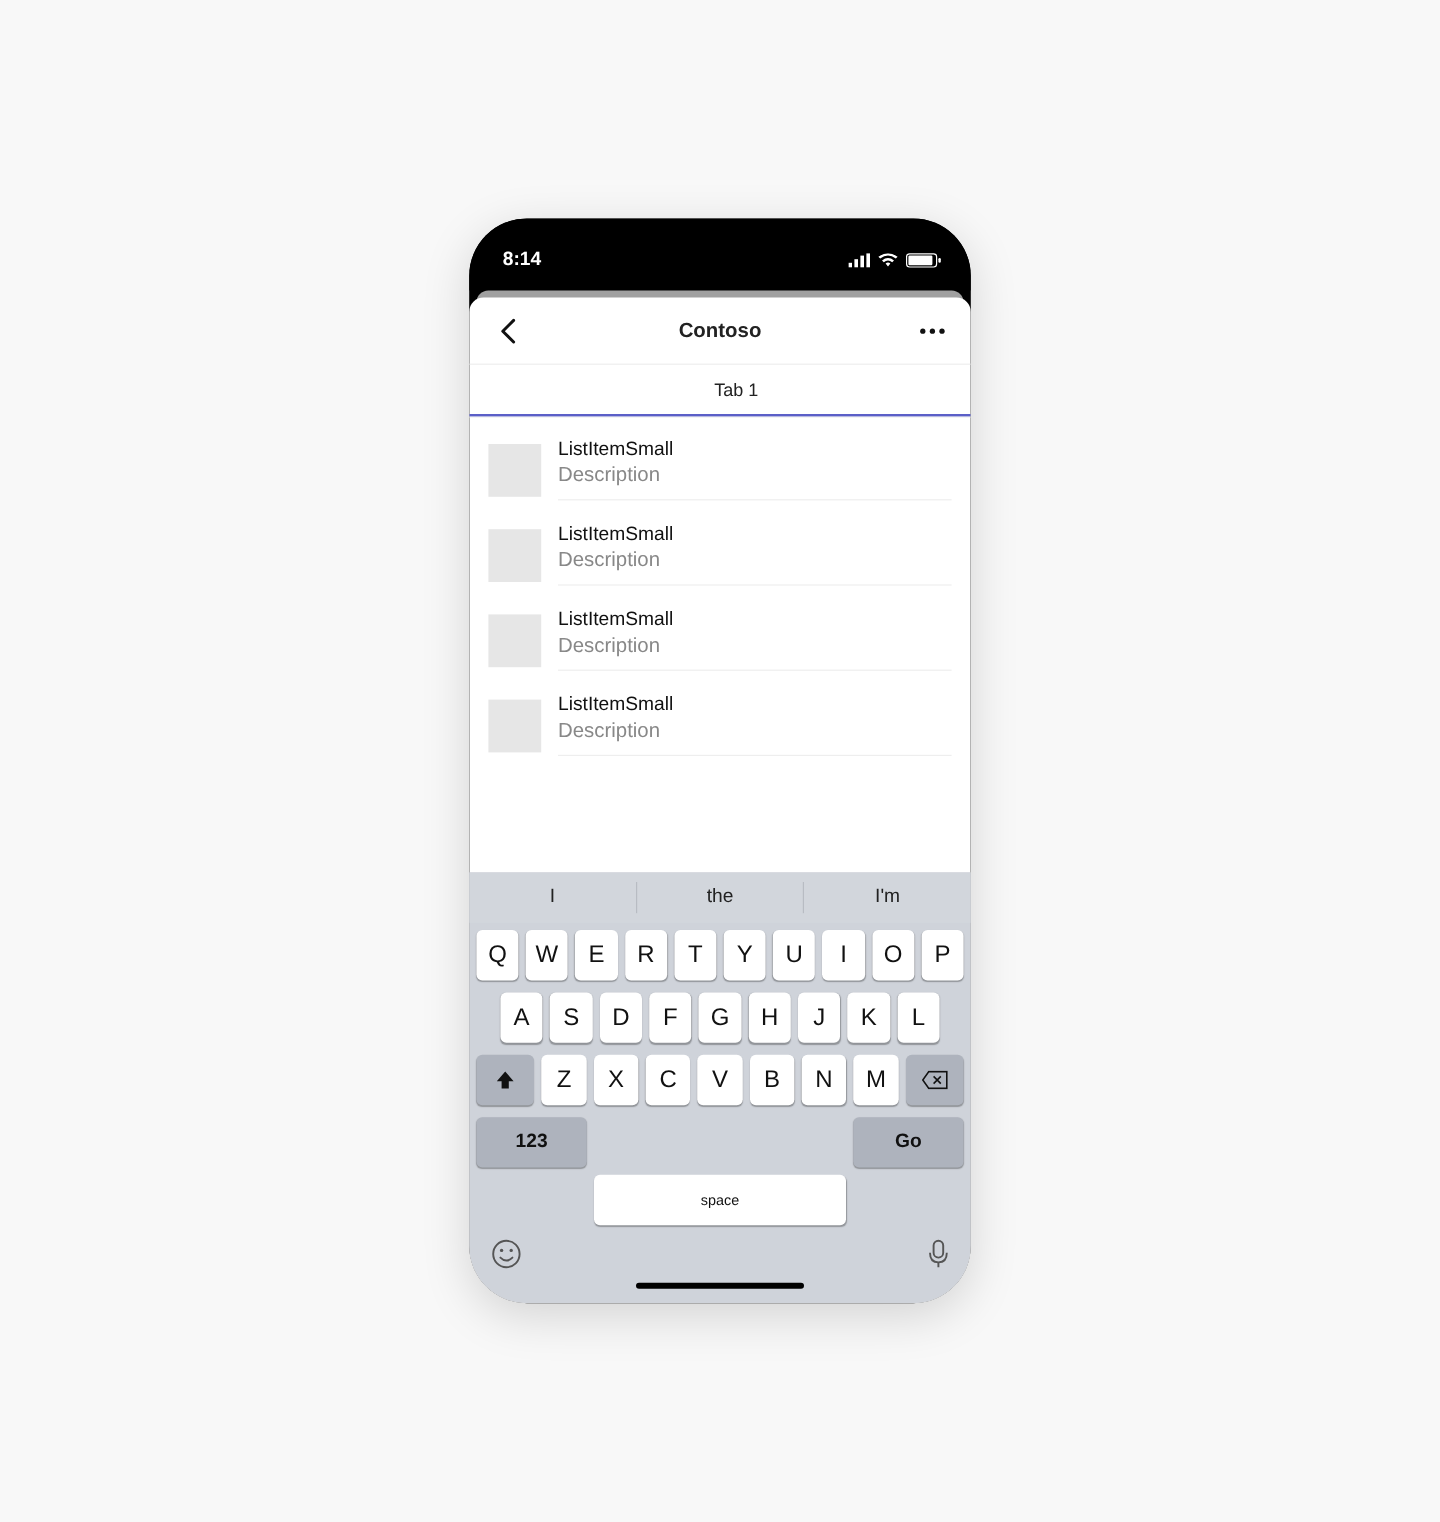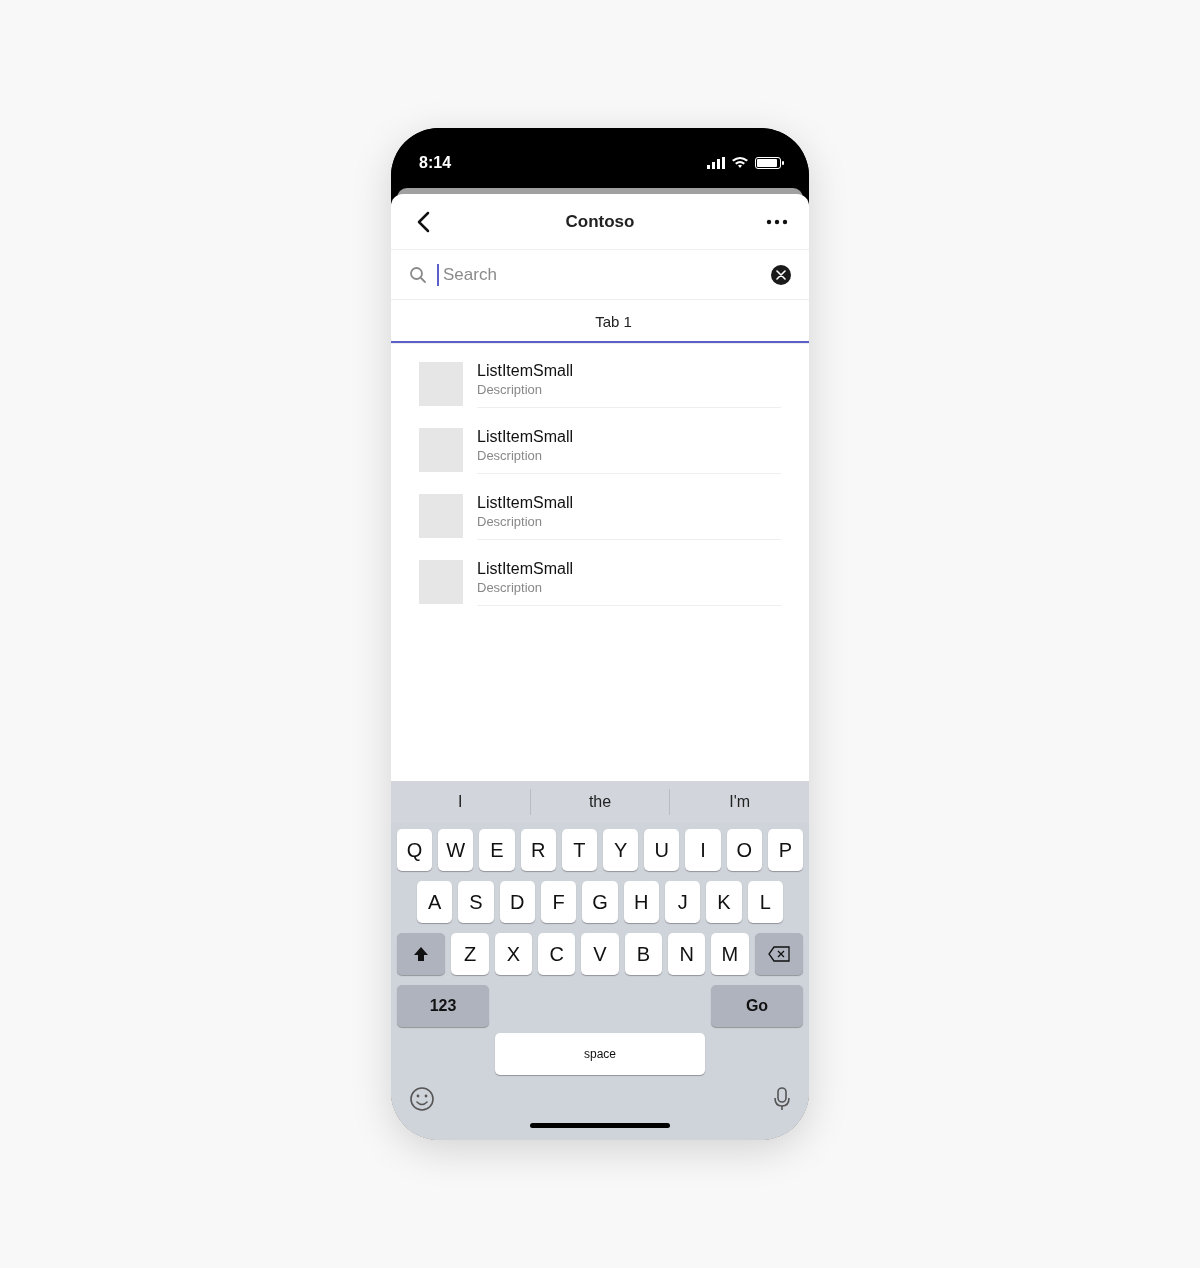--- a/index.html
+++ b/index.html
@@ -7,21 +7,21 @@
       font-family: -apple-system, BlinkMacSystemFont, "Segoe UI", sans-serif;
       background: #f8f8f8;
       width: 1200px;
       height: 1268px;
       display: flex;
       align-items: center;
       justify-content: center;
     }
     .phone {
       width: 418px;
-      height: 1012px;
+      height: 904px;
       background: #000;
       border-radius: 48px;
       box-shadow: 0 10px 40px rgba(0,0,0,0.15);
       overflow: hidden;
       position: relative;
       display: flex;
       flex-direction: column;
     }
     .status-bar {
       height: 60px;
@@ -117,30 +117,30 @@
     .tab.active::after {
       content:"";
       position:absolute;
       left:0; right:0; bottom:0;
       height:2px;
       background:#5b5fc7;
     }
     .list { flex:1; overflow:hidden; padding-top:8px; }
     .list-item {
       display:flex;
-      align-items:flex-start;
-      padding: 10px 28px;
+      align-items:center;
+      padding: 10px 16px;
       gap: 14px;
     }
     .list-item .thumb {
       width: 44px; height: 44px; background:#e6e6e6; flex-shrink:0;
     }
     .list-item .texts { flex:1; padding-bottom:10px; border-bottom:1px solid #eee;}
     .list-item .t1 { font-size: 16px; color:#111; }
-    .list-item .t2 { font-size: 13px; color:#888; margin-top:2px; }
+    .list-item .t2 { font-size: 17px; color:#888; margin-top:2px; }
 
     .keyboard {
       background:#cfd3da;
       padding-bottom: 4px;
     }
     .suggestions {
       height:42px;
       display:flex; align-items:center; justify-content:space-around;
       background:#d2d6dc;
     }
@@ -209,36 +209,20 @@
       <div class="title">Contoso</div>
       <div class="more">
         <svg width="22" height="6" viewBox="0 0 22 6">
             <circle cx="3" cy="3" r="2.2" fill="#111"></circle>
             <circle cx="11" cy="3" r="2.2" fill="#111"></circle>
             <circle cx="19" cy="3" r="2.2" fill="#111"></circle>
           </svg>
       </div>
     </div>
 
-    <div class="search-row">
-      <span class="search-icon">
-        <svg width="18" height="18" viewBox="0 0 18 18">
-            <circle cx="7.5" cy="7.5" r="5.5" stroke="#8a8a8a" stroke-width="1.8" fill="none"></circle>
-            <line x1="12" y1="12" x2="16" y2="16" stroke="#8a8a8a" stroke-width="1.8" stroke-linecap="round"></line>
-          </svg>
-      </span>
-      <div class="search-input-wrap">
-        <input class="search-input" style="padding-left: 6px;" placeholder="Search">
-      </div>
-      <div class="clear-btn">
-        <svg width="10" height="10" viewBox="0 0 10 10">
-            <path d="M1 1 L9 9 M9 1 L1 9" stroke="#fff" stroke-width="1.6" stroke-linecap="round"></path>
-          </svg>
-      </div>
-    </div>
 
     <div class="tabs">
       <div class="tab active">Tab 1</div>
     </div>
 
     <div class="list">
       <div class="list-item">
         <div class="thumb"></div>
         <div class="texts">
           <div class="t1">ListItemSmall</div>

